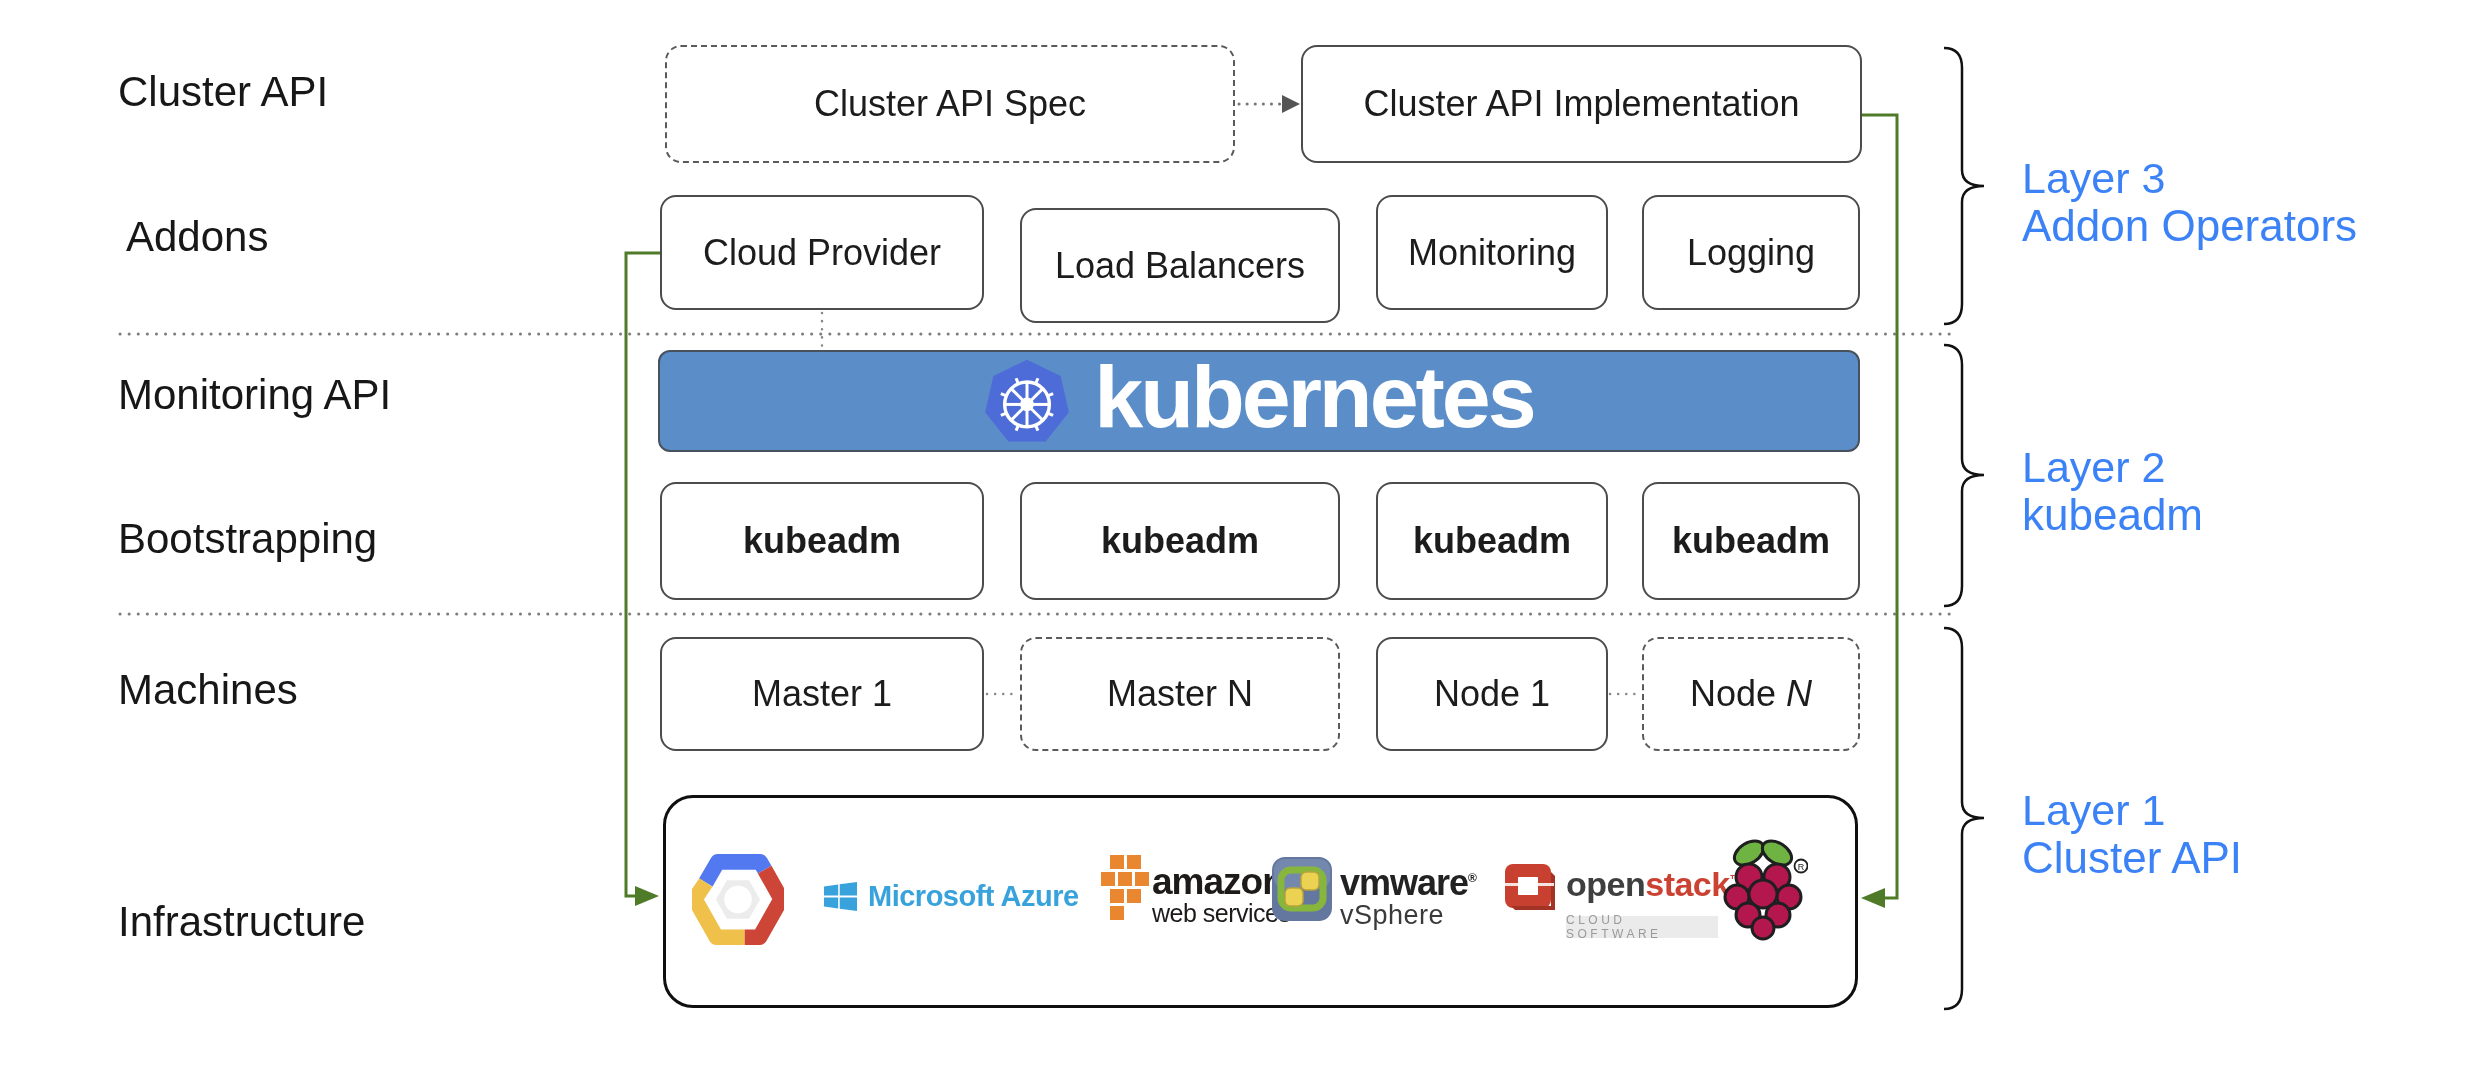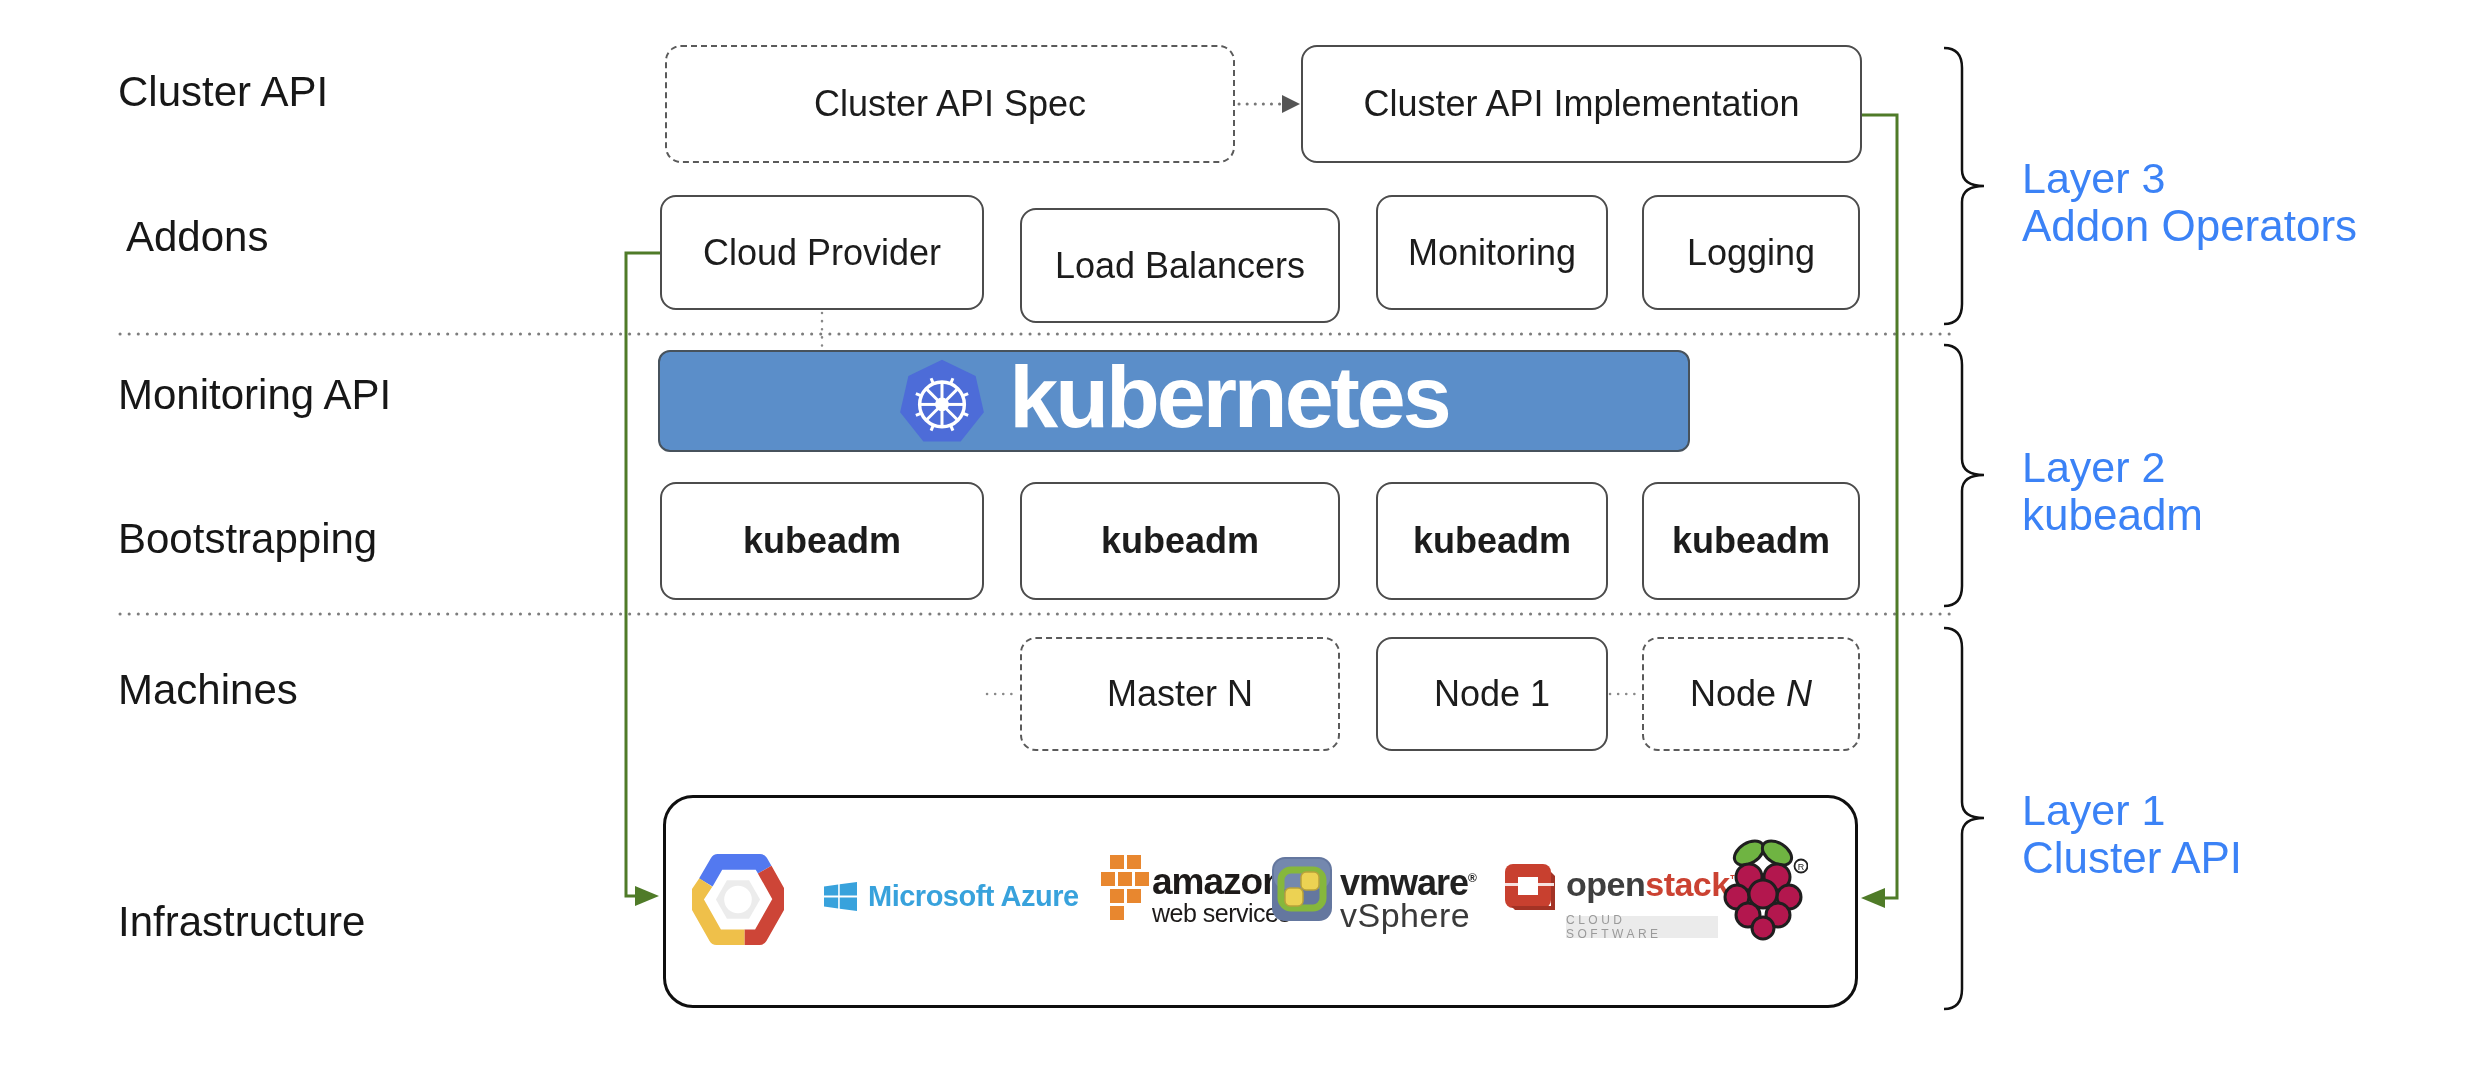--- a/index.html
+++ b/index.html
@@ -9,42 +9,42 @@
 
   .rowlabel{position:absolute;font-size:42px;line-height:42px;color:#171717;white-space:nowrap;}
 
   .box{position:absolute;border:2.5px solid #4c4c4c;border-radius:16px;background:#fff;
        display:flex;align-items:center;justify-content:center;font-size:36px;color:#1c1c1c;
        white-space:nowrap;box-sizing:border-box;}
   .box.dashed{border-style:dashed;border-color:#5a5a5a;}
   .box.bold{font-weight:bold;}
   .it{font-style:italic;}
 
-  .banner{position:absolute;left:658px;top:350px;width:1032px;height:102px;background:#5b8ec9;
+  .banner{position:absolute;left:658px;top:350px;width:1202px;height:102px;background:#5b8ec9;
           border:2px solid #47525c;border-radius:12px;box-sizing:border-box;
           display:flex;align-items:center;justify-content:center;gap:24px;}
   .banner .k8s-word{color:#ffffff;font-weight:bold;font-size:88px;letter-spacing:-3px;line-height:88px;
                     transform:translateY(-4px);}
 
   .infra{position:absolute;left:663px;top:795px;width:1195px;height:213px;background:#fff;
          border:3px solid #0f0f0f;border-radius:30px;box-sizing:border-box;}
 
   .layerlabel{position:absolute;left:2022px;font-size:43px;line-height:48px;color:#3b82f6;white-space:nowrap;}
   .layerlabel .l2{font-weight:normal;font-size:44px;}
 
   .logo{position:absolute;}
   .azure-group{position:absolute;left:824px;top:880px;display:flex;align-items:center;gap:11px;}
   .azure-text{color:#38a2dc;font-size:29px;font-weight:bold;letter-spacing:-0.5px;line-height:32px;}
   .aws-text{position:absolute;left:1152px;top:864px;color:#1d1a19;}
   .aws-line1{font-size:37px;font-weight:bold;line-height:36px;letter-spacing:-1px;}
   .aws-line2{font-size:25px;line-height:26px;letter-spacing:-0.5px;}
   .vm-text{position:absolute;left:1340px;top:861px;color:#222;}
   .vm-line1{font-size:36px;font-weight:bold;line-height:35px;letter-spacing:-1px;}
   .vm-line1 sup{font-size:12px;}
-  .vm-line2{font-size:34px;line-height:30px;color:#3a3a3a;letter-spacing:0.5px;}
+  .vm-line2{font-size:27px;line-height:30px;color:#3a3a3a;letter-spacing:0.5px;}
   .os-text{position:absolute;left:1566px;top:862px;}
   .os-line1{font-size:34px;font-weight:bold;line-height:36px;color:#3f3f3f;letter-spacing:-0.5px;}
   .os-line1 .stack{color:#cb4232;}
   .os-line1 sup{font-size:13px;color:#cb4232;}
   .os-sub{margin-top:14px;width:152px;height:22px;background:#ebebeb;color:#9a9a9a;
           font-size:12px;letter-spacing:3.5px;display:flex;align-items:center;justify-content:center;}
 </style>
 </head>
 <body>
 
@@ -114,20 +114,21 @@
       </g>
     </svg>
     <span class="k8s-word">kubernetes</span>
   </div>
 
   <div class="box bold" style="left:660px;top:482px;width:324px;height:118px">kubeadm</div>
   <div class="box bold" style="left:1020px;top:482px;width:320px;height:118px">kubeadm</div>
   <div class="box bold" style="left:1376px;top:482px;width:232px;height:118px">kubeadm</div>
   <div class="box bold" style="left:1642px;top:482px;width:218px;height:118px">kubeadm</div>
 
+  <div class="box" style="left:660px;top:637px;width:324px;height:114px">Master 1</div>
   <div class="box dashed" style="left:1020px;top:637px;width:320px;height:114px">Master N</div>
   <div class="box" style="left:1376px;top:637px;width:232px;height:114px">Node 1</div>
   <div class="box dashed" style="left:1642px;top:637px;width:218px;height:114px">
     <span style="white-space:pre">Node </span>
       <span class="it">N</span>
   </div>
 
   <div class="infra"></div>
 
   <svg class="logo" style="left:692px;top:852px" width="92" height="96" viewBox="0 0 100 104">

